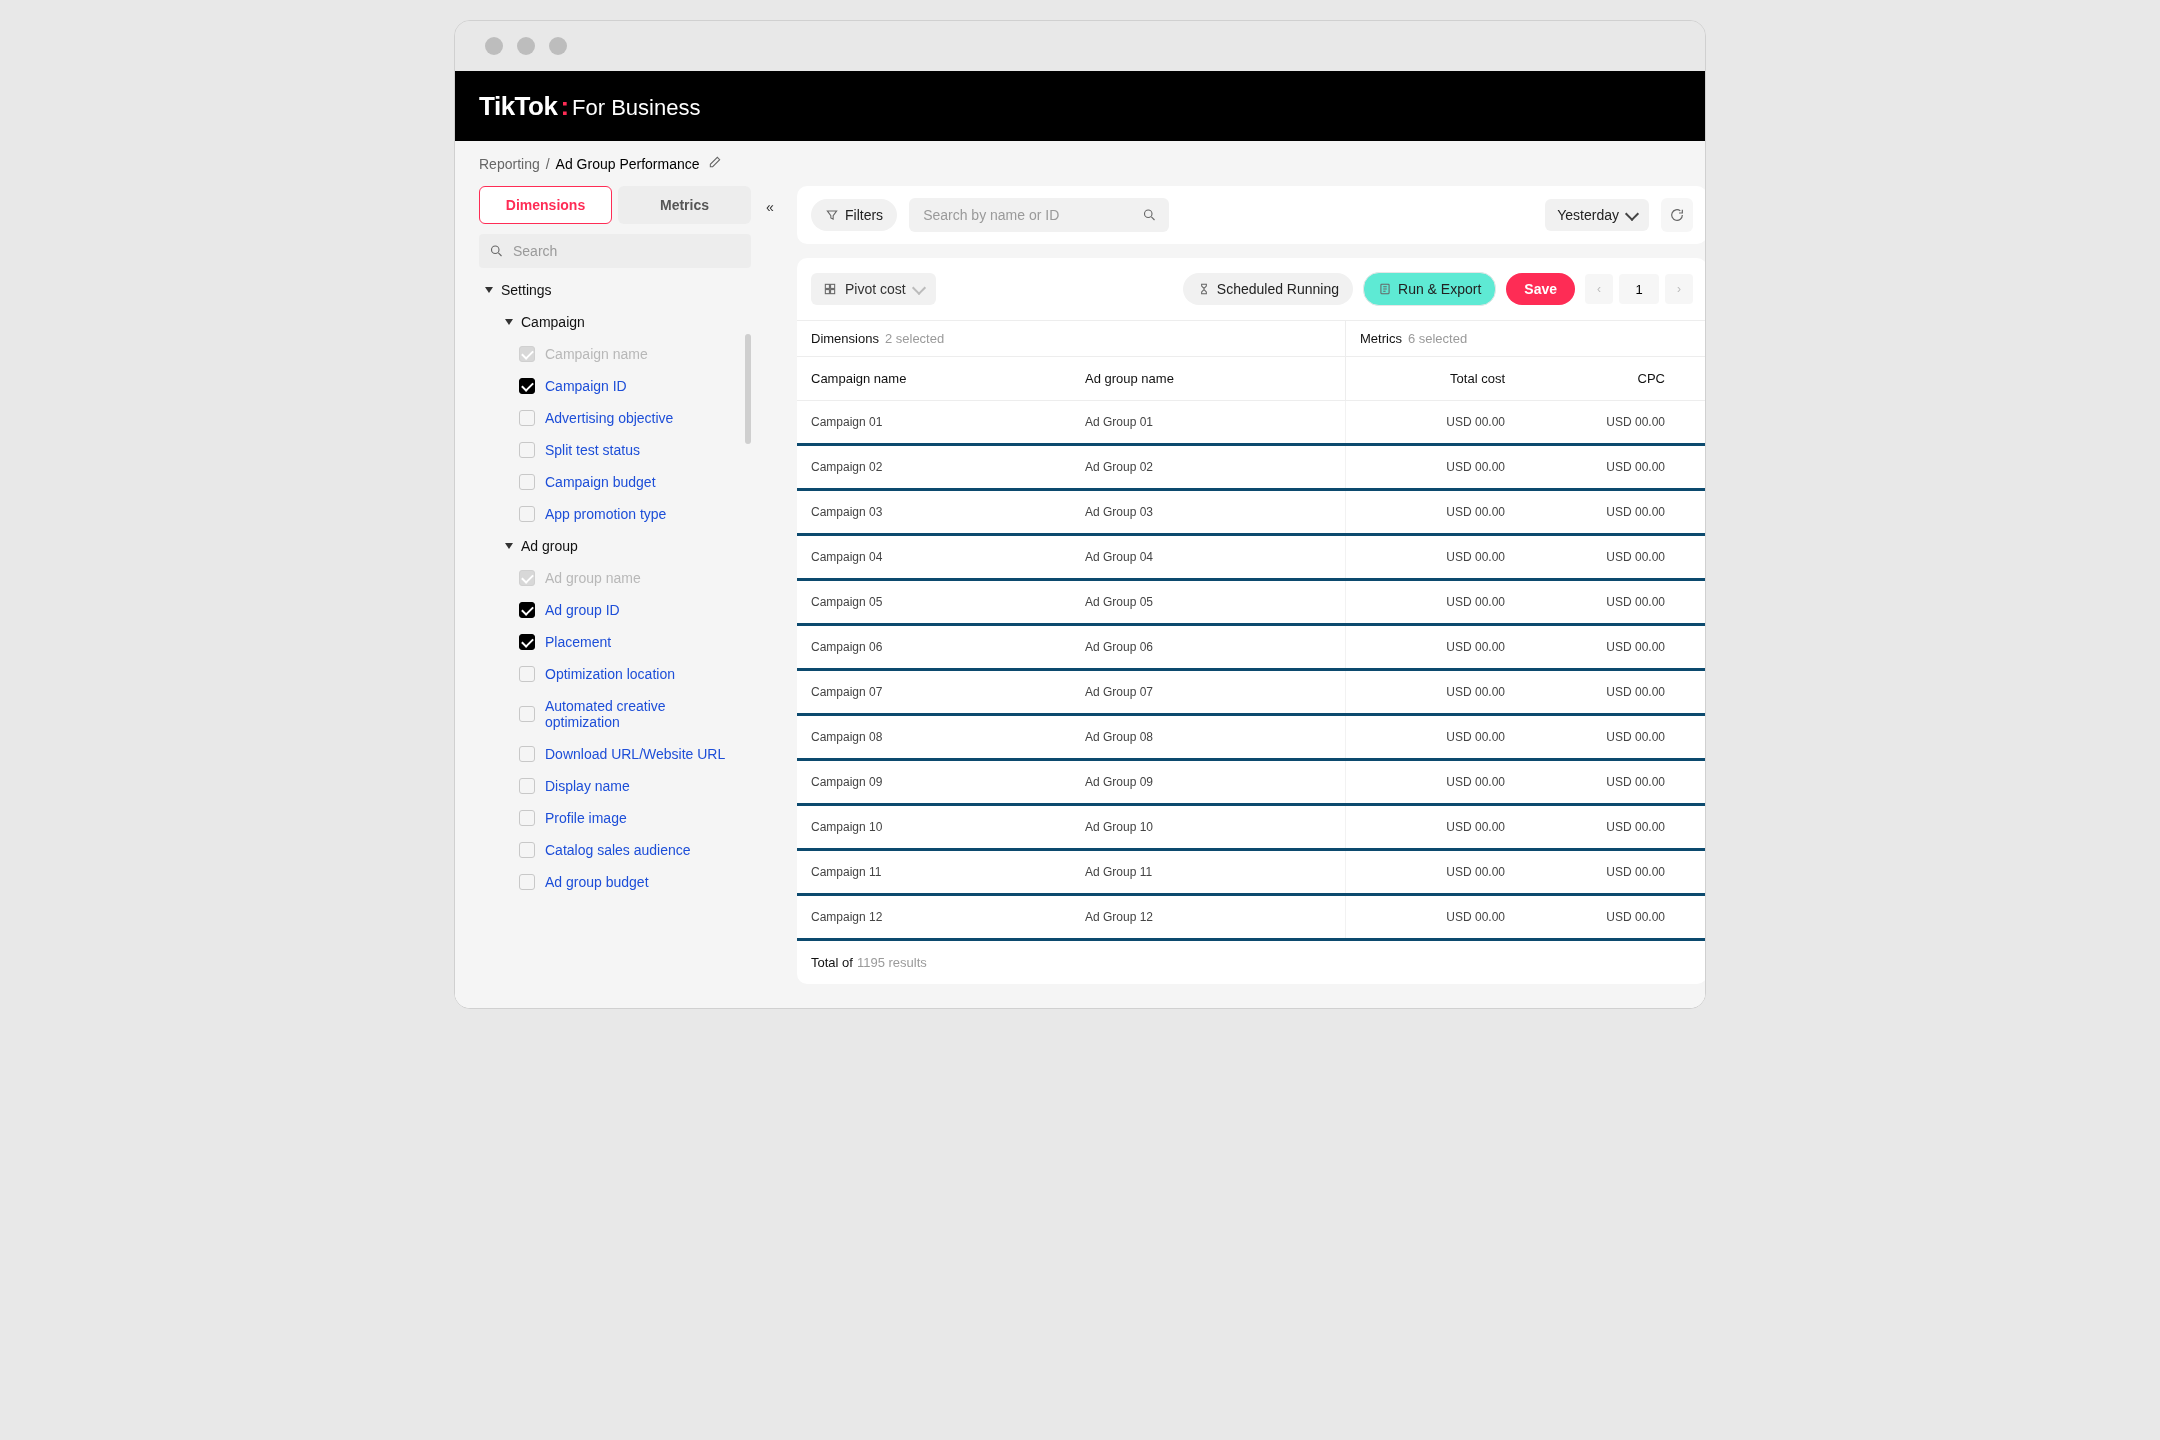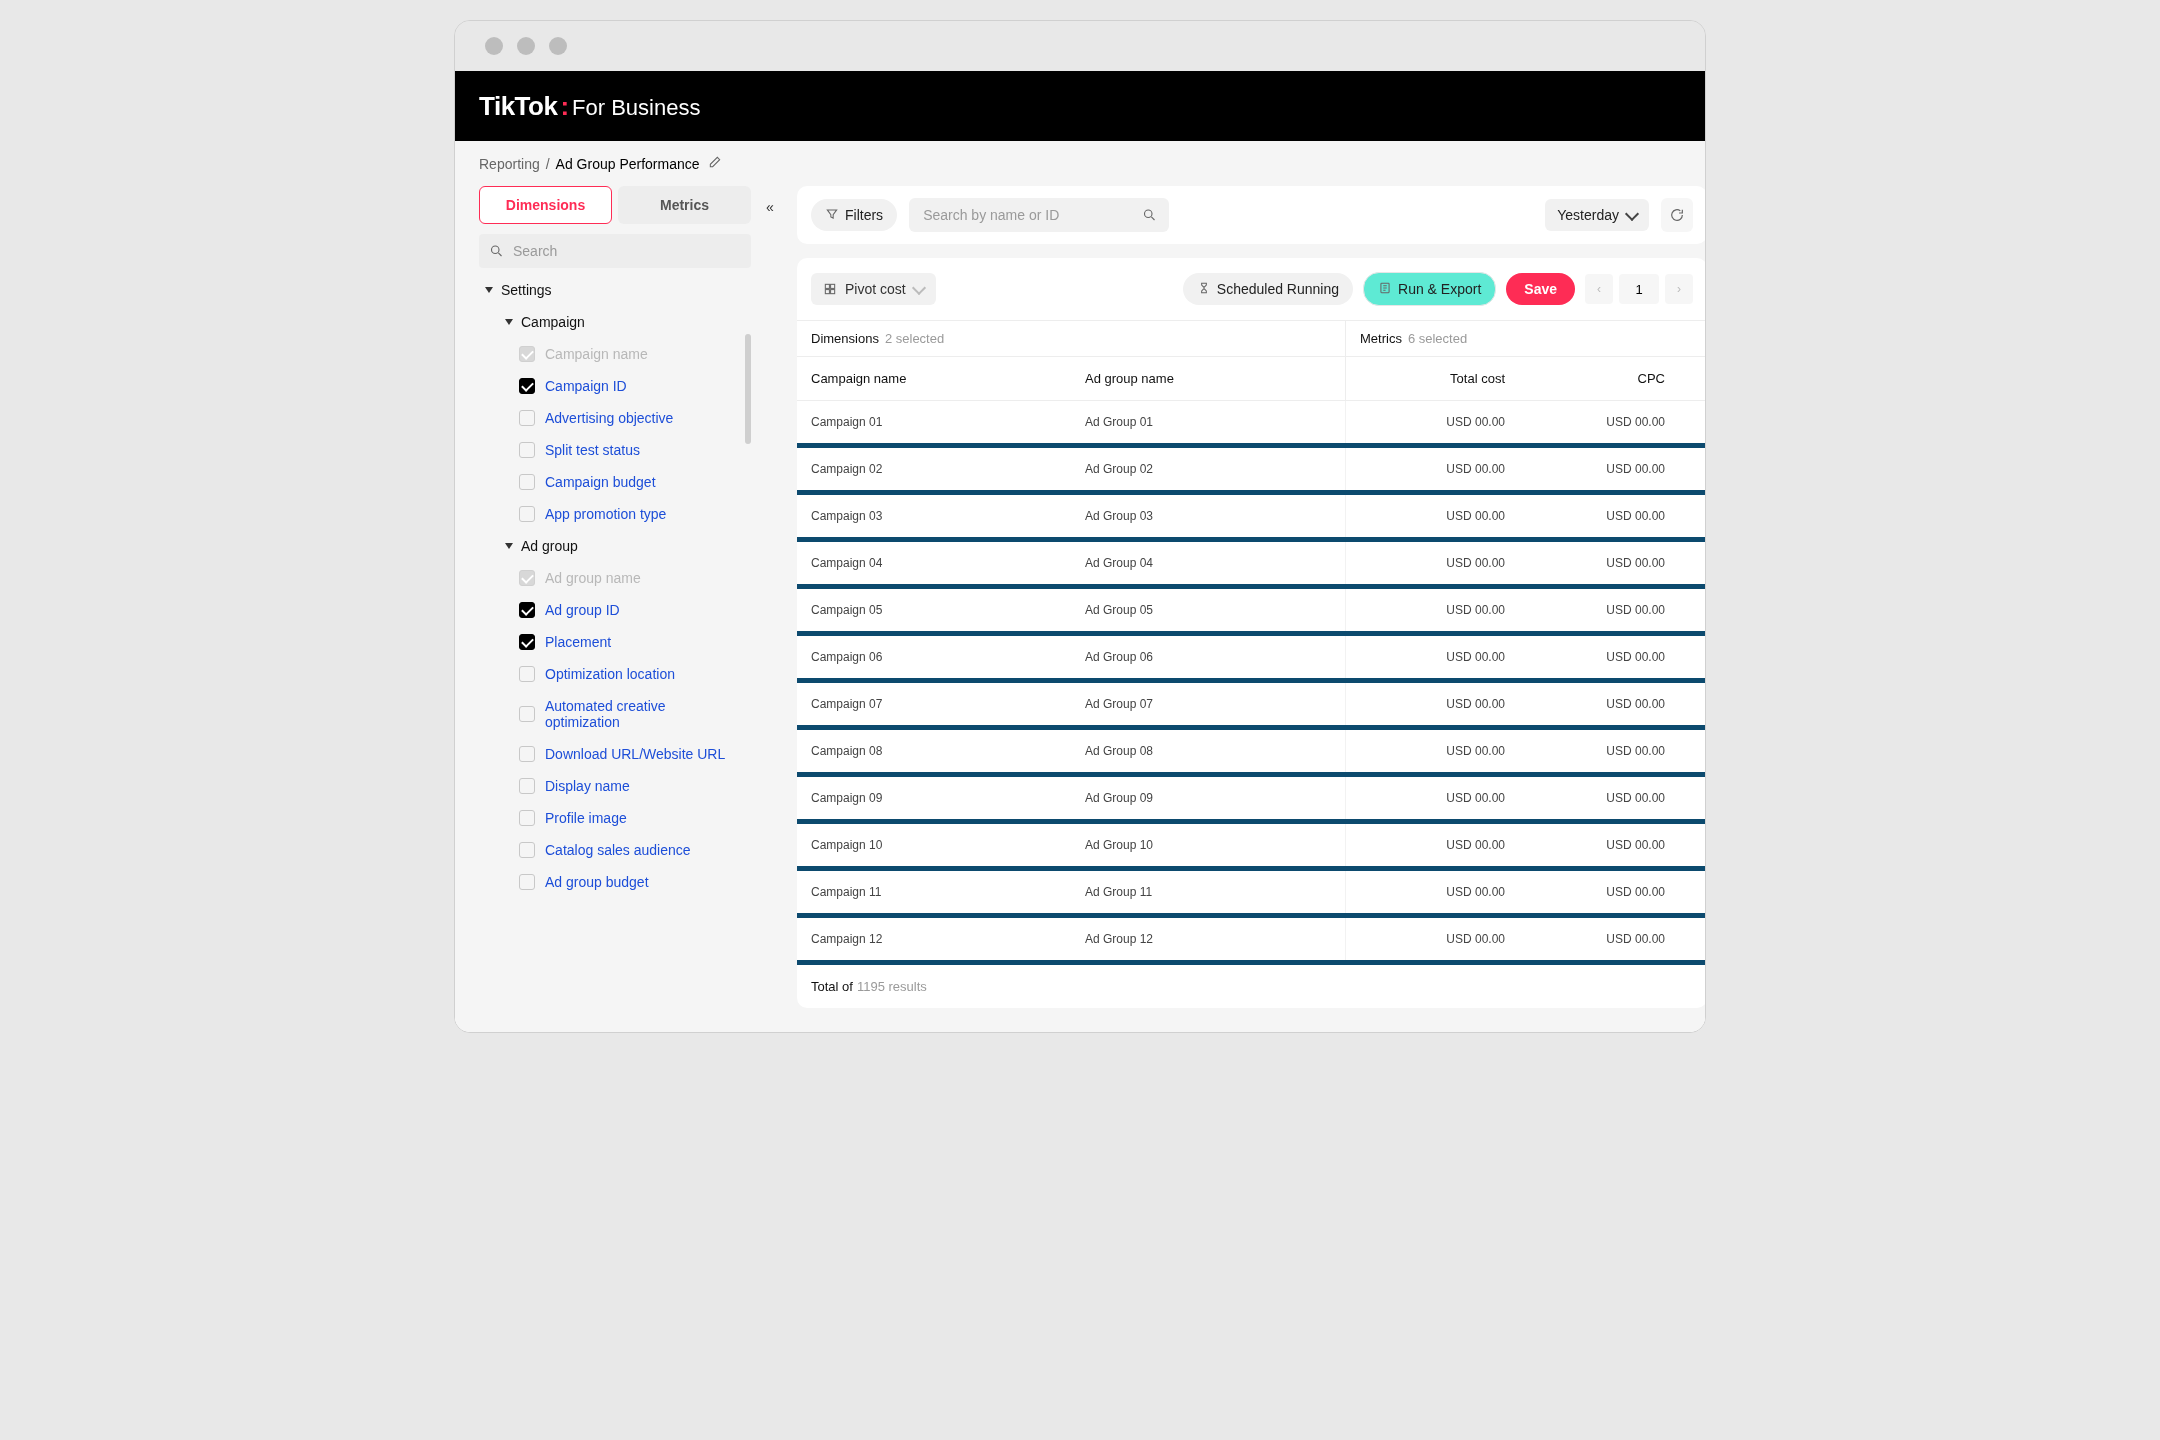--- a/index.html
+++ b/index.html
@@ -50,21 +50,21 @@
 .cbx.disabled::after { content: ""; width: 5px; height: 9px; border: solid #fff; border-width: 0 2px 2px 0; transform: rotate(45deg); margin-top: -2px; }
 .dim-text { color: #1d4ed8; font-size: 14px; }
 .dim-text.muted { color: #b8b8b8; }
 .scroll-track { width: 6px; align-self: stretch; background: transparent; display: flex; justify-content: center; margin-top: 60px; }
 .scroll-thumb { width: 6px; height: 110px; background: #cfcfcf; border-radius: 3px; }
 
 
 .main-col { flex: 1; display: flex; flex-direction: column; gap: 14px; }
 .card { background: #fff; border-radius: 10px; }
 .topbar { display: flex; align-items: center; gap: 12px; padding: 12px 14px; }
-.btn { display: inline-flex; gap: 6px; padding: 8px 14px; border-radius: 16px; font-size: 14px; cursor: pointer; background: #f1f1f1; color: #222; border: none; }
+.btn { display: inline-flex; align-items: center; gap: 6px; padding: 8px 14px; border-radius: 16px; font-size: 14px; cursor: pointer; background: #f1f1f1; color: #222; border: none; }
 .filter-btn { background: #f1f1f1; font-weight: 500; }
 .search-main { flex: 0 0 260px; position: relative; background: #f1f1f1; border-radius: 6px; padding: 8px 34px 8px 14px; }
 .search-main input { border: none; background: transparent; width: 100%; font-size: 14px; outline: none; }
 .search-main input::placeholder { color: #9a9a9a; }
 .search-icon-main { position: absolute; right: 12px; top: 50%; transform: translateY(-50%); width: 15px; height: 15px; }
 .spacer { flex: 1; }
 .date-picker { display: inline-flex; align-items: center; gap: 8px; background: #f1f1f1; border-radius: 6px; padding: 8px 12px; font-size: 14px; color: #222; cursor: pointer; }
 .chev { width: 10px; height: 10px; border-right: 2px solid #444; border-bottom: 2px solid #444; transform: rotate(45deg); margin-top: -3px; }
 .refresh-btn { width: 32px; height: 34px; display: flex; align-items: center; justify-content: center; background: #f6f6f6; border-radius: 6px; cursor: pointer; }
 
@@ -83,21 +83,21 @@
 
 .table-header { display: flex; border-bottom: 1px solid #ededed; background: #fff; }
 .th { padding: 14px 14px; font-size: 13px; font-weight: 500; color: #111; }
 .col-camp { flex: 0 0 274px; }
 .col-adg { flex: 0 0 274px; }
 .col-cost { flex: 0 0 174px; text-align: right; border-left: 1px solid #ededed; }
 .col-cpc { flex: 0 0 160px; text-align: right; }
 .col-tail { flex: 1; border-left: 0; }
 
 .tbody { }
-.trow { display: flex; border-bottom: 5px solid #0c4a6e; }
+.trow { display: flex; border-bottom: 3px solid #0c4a6e; }
 .td { padding: 14px 14px; font-size: 12px; color: #444; }
 .td.num { text-align: right; border-left: 1px solid #f2f2f2; }
 .td.num2 { text-align: right; }
 
 .tfoot { display: flex; padding: 14px 14px; font-size: 13px; gap:4px; }
 .tfoot .lab { color: #111; font-weight: 500; }
 .tfoot .val { color: #9a9a9a; }
 
 svg.icon { stroke: #666; fill: none; stroke-width: 1.8; }
 </style>

